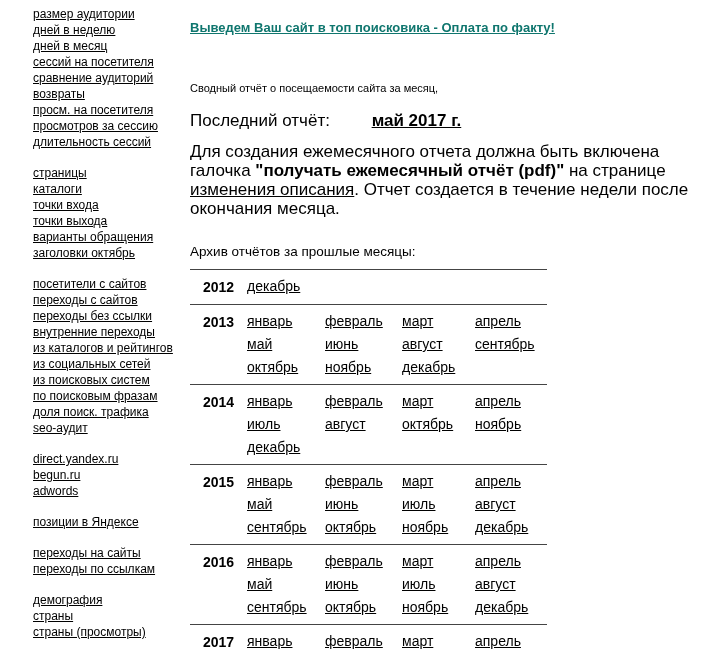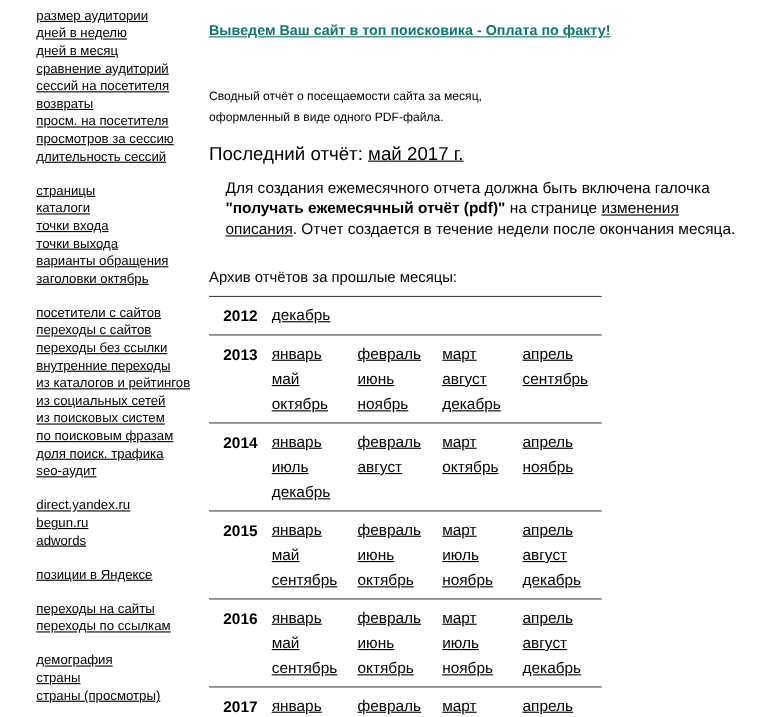--- a/index.html
+++ b/index.html
@@ -15,41 +15,41 @@
   .sidebar .group{margin-bottom:15px;}
   .sidebar a{display:inline-block;line-height:16px;}
   .sidebar .group a{display:table;}
 
   
   .content{position:absolute;left:190px;top:12px;width:500px;}
   .ad{margin:8px 0 0;font-size:13px;}
   .ad a{font-weight:bold;}
   .intro{margin:44px 0 0;font-size:11px;line-height:19px;}
   .latest{margin:12px 0 0;font-size:17px;font-weight:normal;line-height:22px;}
-  .latest a{font-weight:normal;}
-  .note{margin:10px 15px 0;font-size:14px;line-height:19px;}
+  .latest a{font-weight:bold;margin-left:37px;}
+  .note{margin:10px 0 0;font-size:17px;line-height:19px;}
   .archive-title{margin:26px 0 10px;font-size:13.5px;}
 
   
   .archive{width:357px;}
   .year-row{display:flex;border-top:1px solid #444;padding:8px 0 9px;}
   .year{width:63px;box-sizing:border-box;padding-left:13px;font-weight:bold;font-size:14px;line-height:16px;padding-top:1px;}
   .months{display:grid;grid-template-columns:78px 77px 73px 72px;row-gap:7px;font-size:14px;line-height:16px;flex:1;}
   .months a{justify-self:start;}
 </style>
 </head>
 <body>
 
 <nav class="sidebar" id="sidebar">
     <div class="group">
       <a href="#">размер аудитории</a>
       <a href="#">дней в неделю</a>
       <a href="#">дней в месяц</a>
+      <a href="#">сессий на посетителя</a>
       <a href="#">сравнение аудиторий</a>
-      <a href="#">сессий на посетителя</a>
       <a href="#">возвраты</a>
       <a href="#">просм. на посетителя</a>
       <a href="#">просмотров за сессию</a>
       <a href="#">длительность сессий</a>
     </div>
     <div class="group">
       <a href="#">страницы</a>
       <a href="#">каталоги</a>
       <a href="#">точки входа</a>
       <a href="#">точки выхода</a>
@@ -83,21 +83,21 @@
     <div class="group">
       <a href="#">демография</a>
       <a href="#">страны</a>
       <a href="#">страны (просмотры)</a>
     </div>
   </nav>
 
 <main class="content">
   <p class="ad"><a href="#" style="color: #0f766e;">Выведем Ваш сайт в топ поисковика - Оплата по факту!</a></p>
 
-  <p class="intro"><span>Сводный отчёт о посещаемости сайта за месяц,</span><br><span>оформленный в виде одного PDF-файла.</span></p>
+  <p class="intro"><span>Сводный отчёт о посещаемости сайта за месяц,</span><br></p>
 
   <h2 class="latest"><span>Последний отчёт:</span> <a href="#">май 2017 г.</a></h2>
 
   <p class="note"><span>Для создания ежемесячного отчета должна быть включена галочка </span><b>"получать ежемесячный отчёт (pdf)"</b><span> на странице </span><a href="#">изменения описания</a><span>. Отчет создается в течение недели после окончания месяца.</span></p>
 
   <p class="archive-title">Архив отчётов за прошлые месяцы:</p>
 
   <div class="archive" id="archive">
       <div class="year-row" style="border-top-color: rgb(68, 68, 68);">
         <div class="year">2012</div>

